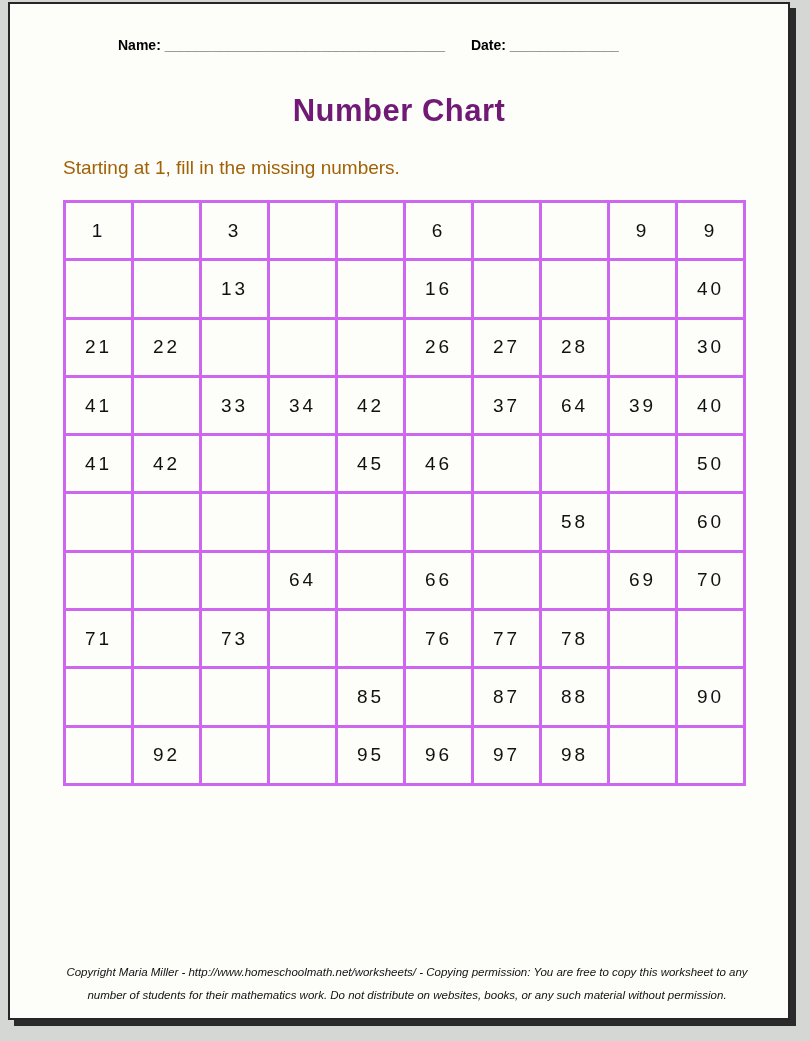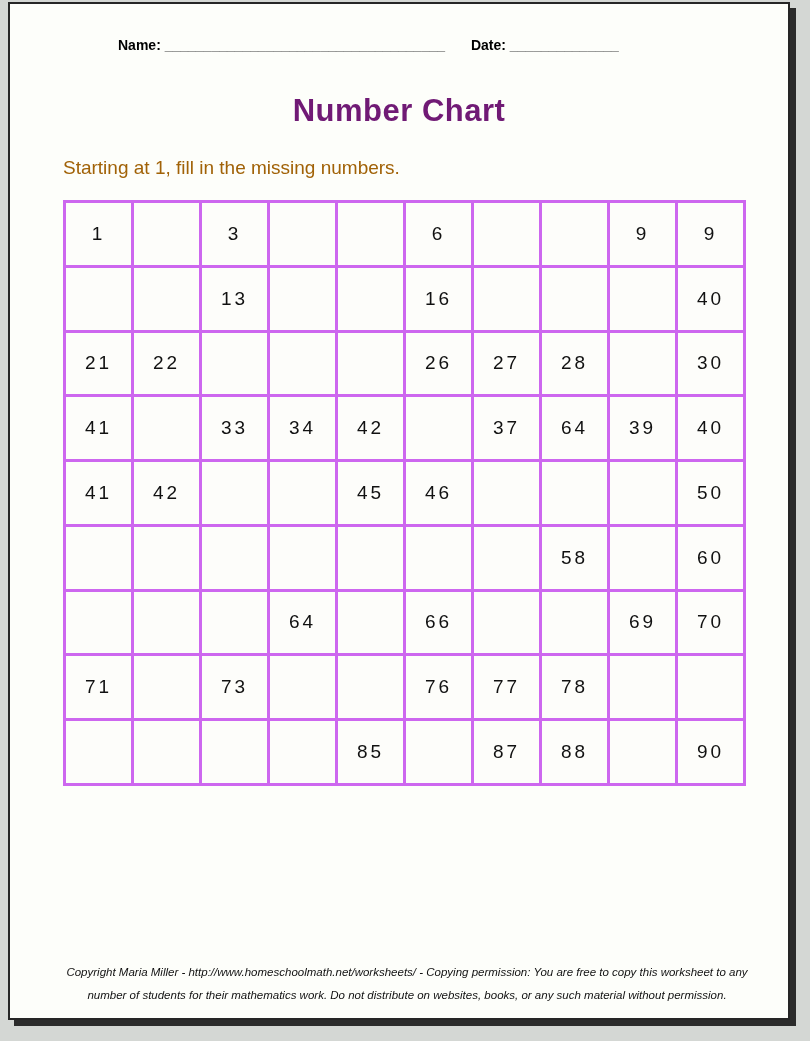--- a/index.html
+++ b/index.html
@@ -198,20 +198,32 @@
           <td></td>
           <td></td>
           <td></td>
           <td>85</td>
           <td></td>
           <td>87</td>
           <td>88</td>
           <td></td>
           <td>90</td>
         </tr>
+        <tr>
+          <td></td>
+          <td>92</td>
+          <td></td>
+          <td></td>
+          <td>95</td>
+          <td>96</td>
+          <td>97</td>
+          <td>98</td>
+          <td></td>
+          <td></td>
+        </tr>
       </tbody>
   </table>
 
   <div class="footer">
     <div>Copyright Maria Miller - http://www.homeschoolmath.net/worksheets/ - Copying permission: You are free to copy this worksheet to any</div>
     <div>number of students for their mathematics work. Do not distribute on websites, books, or any such material without permission.</div>
   </div>
 
 </div>
 

